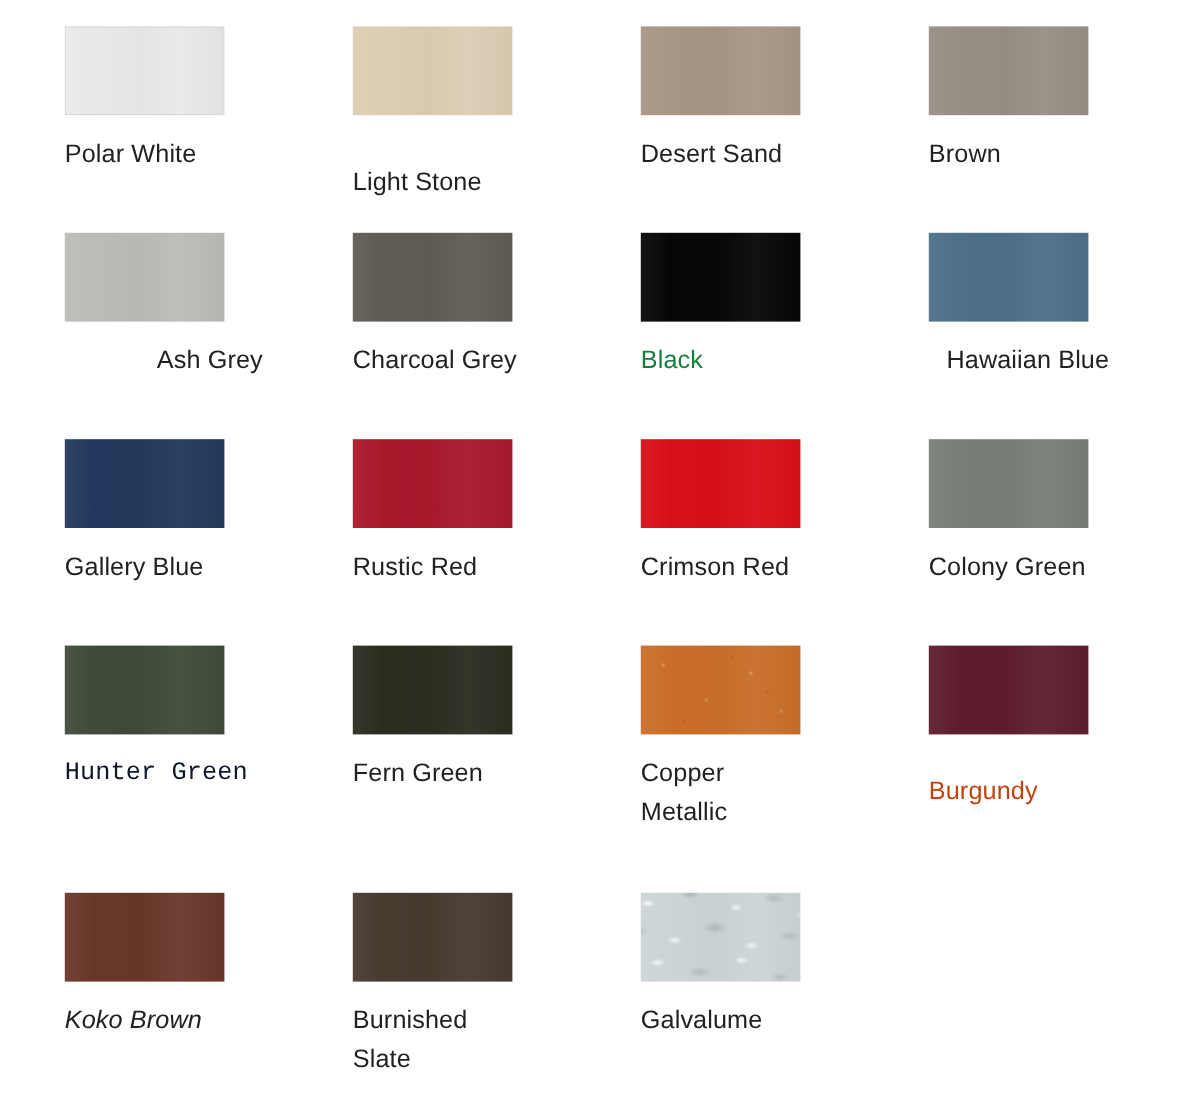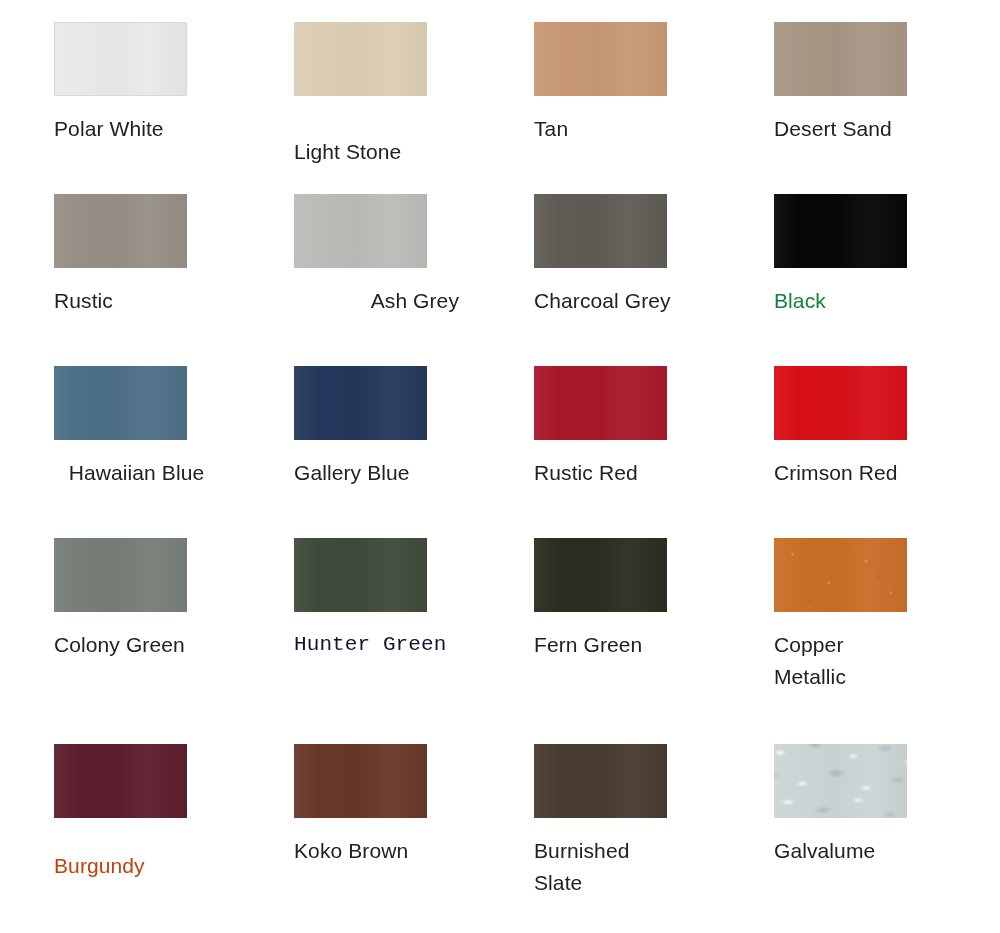--- a/index.html
+++ b/index.html
@@ -117,30 +117,26 @@
 <div id="swatch-grid">
     <div class="swatch-cell">
       <div class="swatch-chip has-border" style="background-color: rgb(232, 234, 231);"></div>
       <div class="swatch-label" style="color: rgb(33, 33, 33);">Polar White</div>
     </div>
     <div class="swatch-cell">
       <div class="swatch-chip" style="background-color: rgb(220, 205, 180);"></div>
       <div class="swatch-label" style="color: rgb(33, 33, 33); margin-top: 40px;">Light Stone</div>
     </div>
     <div class="swatch-cell">
-      <div class="swatch-chip" style="background-color: rgb(199, 152, 115);"></div>
-      <div class="swatch-label" style="color: rgb(33, 33, 33);">Tan</div>
-    </div>
-    <div class="swatch-cell">
       <div class="swatch-chip" style="background-color: rgb(168, 150, 133);"></div>
       <div class="swatch-label" style="color: rgb(33, 33, 33);">Desert Sand</div>
     </div>
     <div class="swatch-cell">
       <div class="swatch-chip" style="background-color: rgb(151, 143, 133);"></div>
-      <div class="swatch-label" style="color: rgb(33, 33, 33);">Rustic</div>
+      <div class="swatch-label" style="color: rgb(33, 33, 33);">Brown</div>
     </div>
     <div class="swatch-cell">
       <div class="swatch-chip" style="background-color: rgb(188, 187, 183);"></div>
       <div class="swatch-label" style="color: rgb(33, 33, 33); text-align: right;">Ash Grey</div>
     </div>
     <div class="swatch-cell">
       <div class="swatch-chip" style="background-color: rgb(96, 92, 85);"></div>
       <div class="swatch-label" style="color: rgb(33, 33, 33);">Charcoal Grey</div>
     </div>
     <div class="swatch-cell">
@@ -179,21 +175,21 @@
       <div class="swatch-chip texture-metallic" style="background-color: rgb(201, 110, 40);"></div>
       <div class="swatch-label" style="color: rgb(33, 33, 33);">Copper
 Metallic</div>
     </div>
     <div class="swatch-cell">
       <div class="swatch-chip" style="background-color: rgb(94, 29, 45);"></div>
       <div class="swatch-label" style="color: #c2410c; margin-top: 32px;">Burgundy</div>
     </div>
     <div class="swatch-cell">
       <div class="swatch-chip" style="background-color: rgb(103, 56, 42);"></div>
-      <div class="swatch-label" style="color: rgb(33, 33, 33);">Koko Brown</div>
+      <div class="swatch-label" style="color: rgb(33, 33, 33); font-style: italic;">Koko Brown</div>
     </div>
     <div class="swatch-cell">
       <div class="swatch-chip" style="background-color: rgb(72, 59, 48);"></div>
       <div class="swatch-label" style="color: rgb(33, 33, 33);">Burnished
 Slate</div>
     </div>
     <div class="swatch-cell">
       <div class="swatch-chip texture-mottled" style="background-color: rgb(204, 212, 214);"></div>
       <div class="swatch-label" style="color: rgb(33, 33, 33);">Galvalume</div>
     </div>

